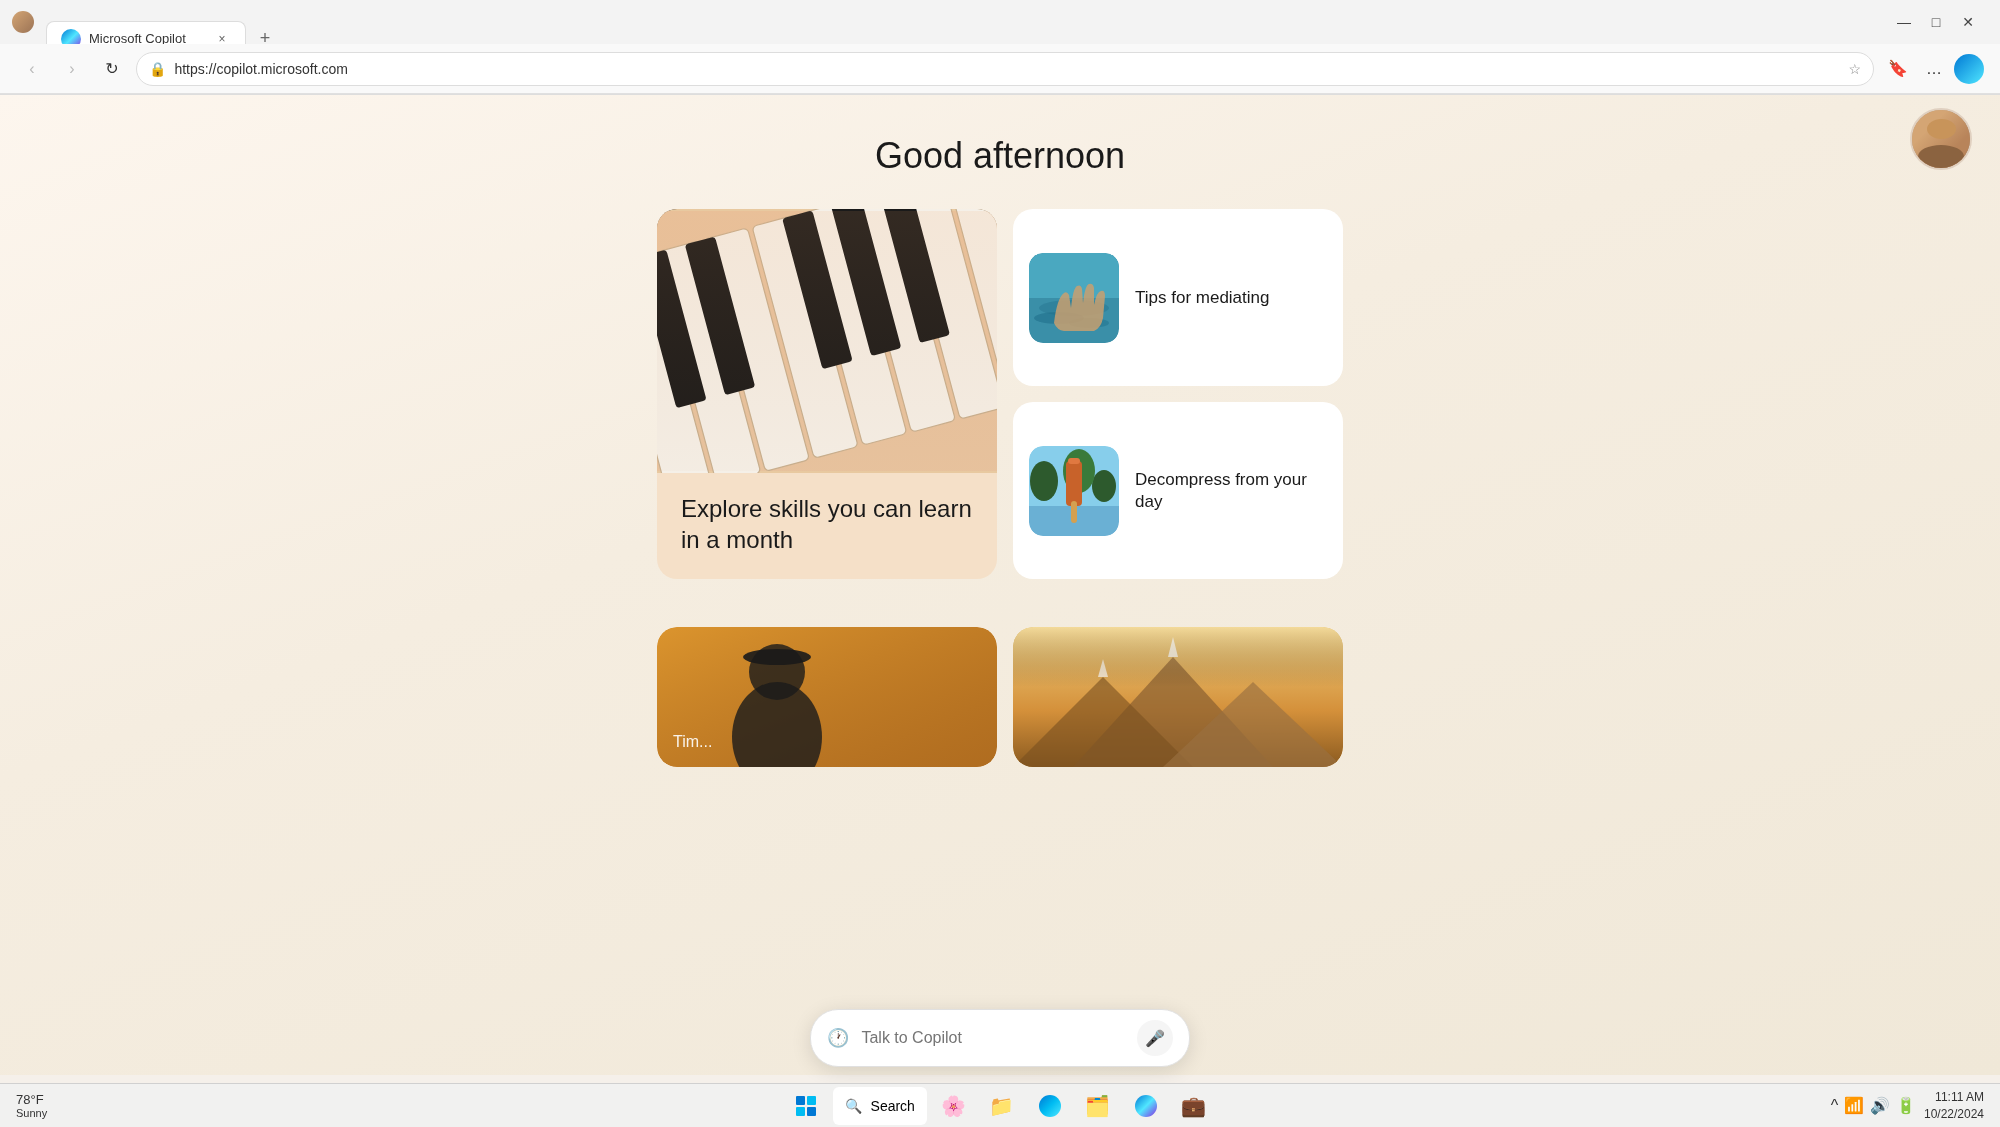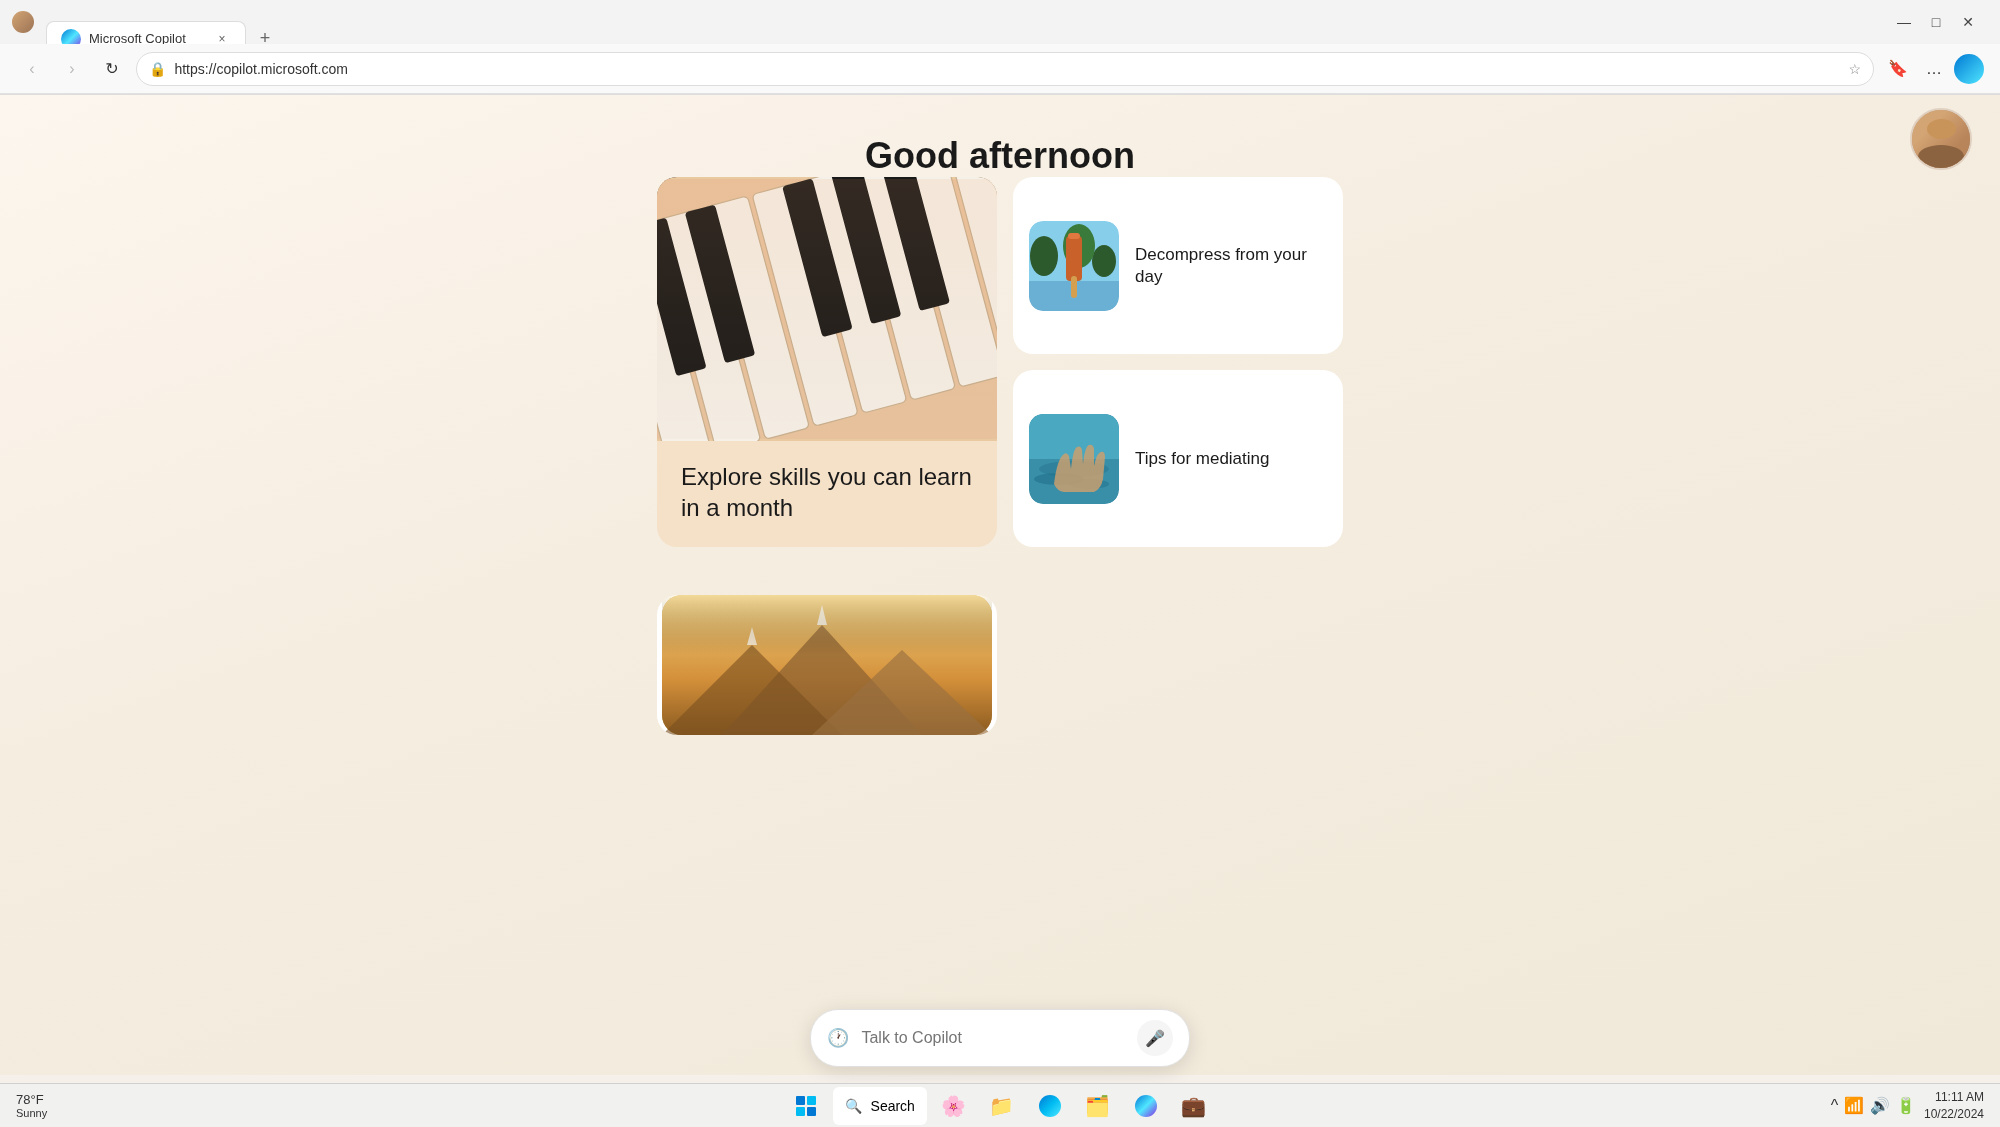--- a/index.html
+++ b/index.html
@@ -167,22 +167,23 @@
       overflow-y: auto;
       display: flex;
       flex-direction: column;
       align-items: center;
       padding: 40px 0 20px;
       position: relative;
     }
 
     .greeting {
       font-size: 36px;
-      font-weight: 700;
+      font-weight: 400;
       color: #1a1a1a;
+      margin-bottom: 32px;
       text-align: left;
     }
 
     .cards-grid {
       display: grid;
       grid-template-columns: 340px 330px;
       grid-template-rows: auto auto;
       gap: 16px;
       margin-bottom: 48px;
     }
@@ -560,20 +561,45 @@
       <div class="card-large-text">
         <div class="card-large-label">Explore skills you can learn in a month</div>
       </div>
     </div>
 
     <div class="card-small">
       <div class="card-small-image">
         
         <svg width="90" height="90" viewBox="0 0 90 90" xmlns="http://www.w3.org/2000/svg">
           <defs>
+            <clipPath id="roundClip2">
+              <rect width="90" height="90" rx="14"></rect>
+            </clipPath>
+          </defs>
+          <g clip-path="url(#roundClip2)">
+
+            <rect width="90" height="90" fill="#3a8fa8"></rect>
+            <rect width="90" height="45" fill="#4aa8c0"></rect>
+
+            <ellipse cx="45" cy="55" rx="35" ry="8" fill="#2a7a95" opacity="0.6"></ellipse>
+            <ellipse cx="30" cy="65" rx="25" ry="6" fill="#1a6a85" opacity="0.5"></ellipse>
+            <ellipse cx="60" cy="70" rx="20" ry="5" fill="#1a6a85" opacity="0.4"></ellipse>
+
+            <path d="M25 70 Q28 45 35 40 Q38 38 40 42 L42 55 Q44 35 48 33 Q52 31 53 36 L54 50 Q56 32 60 31 Q64 30 65 35 L65 52 Q68 38 72 38 Q76 37 76 43 L74 65 Q72 75 65 78 L35 78 Q28 77 25 70Z" fill="#c8a070" opacity="0.85"></path>
+          </g>
+        </svg>
+      </div>
+      <div class="card-small-label">Tips for mediating</div>
+    </div>
+
+    <div class="card-small">
+      <div class="card-small-image">
+        
+        <svg width="90" height="90" viewBox="0 0 90 90" xmlns="http://www.w3.org/2000/svg">
+          <defs>
             <clipPath id="roundClip">
               <rect width="90" height="90" rx="14"></rect>
             </clipPath>
           </defs>
           <g clip-path="url(#roundClip)">
 
             <rect width="90" height="60" fill="#87ceeb"></rect>
             <rect y="60" width="90" height="30" fill="#6ab0d4"></rect>
 
             <ellipse cx="15" cy="35" rx="14" ry="20" fill="#2d5a2d"></ellipse>
@@ -583,50 +609,43 @@
             <rect x="37" y="15" width="16" height="45" rx="4" fill="#c8622a"></rect>
             <rect x="39" y="12" width="12" height="6" rx="3" fill="#e07840"></rect>
 
             <rect x="42" y="55" width="6" height="22" rx="3" fill="#d4a050"></rect>
           </g>
         </svg>
       </div>
       <div class="card-small-label">Decompress from your day</div>
     </div>
 
-    <div class="card-small">
-      <div class="card-small-image">
-        
-        <svg width="90" height="90" viewBox="0 0 90 90" xmlns="http://www.w3.org/2000/svg">
-          <defs>
-            <clipPath id="roundClip2">
-              <rect width="90" height="90" rx="14"></rect>
-            </clipPath>
-          </defs>
-          <g clip-path="url(#roundClip2)">
-
-            <rect width="90" height="90" fill="#3a8fa8"></rect>
-            <rect width="90" height="45" fill="#4aa8c0"></rect>
-
-            <ellipse cx="45" cy="55" rx="35" ry="8" fill="#2a7a95" opacity="0.6"></ellipse>
-            <ellipse cx="30" cy="65" rx="25" ry="6" fill="#1a6a85" opacity="0.5"></ellipse>
-            <ellipse cx="60" cy="70" rx="20" ry="5" fill="#1a6a85" opacity="0.4"></ellipse>
-
-            <path d="M25 70 Q28 45 35 40 Q38 38 40 42 L42 55 Q44 35 48 33 Q52 31 53 36 L54 50 Q56 32 60 31 Q64 30 65 35 L65 52 Q68 38 72 38 Q76 37 76 43 L74 65 Q72 75 65 78 L35 78 Q28 77 25 70Z" fill="#c8a070" opacity="0.85"></path>
-          </g>
-        </svg>
-      </div>
-      <div class="card-small-label">Tips for mediating</div>
-    </div>
-
   </div>
 
 
   <div class="cards-grid-bottom">
 
+    <div class="card-bottom">
+      <svg width="100%" height="100%" viewBox="0 0 340 140" xmlns="http://www.w3.org/2000/svg">
+        <rect width="340" height="140" rx="20" fill="#c8832a"></rect>
+        <rect width="340" height="140" rx="20" fill="url(#personGrad)"></rect>
+
+        <circle cx="120" cy="45" r="28" fill="#1a1a1a" opacity="0.8"></circle>
+        <ellipse cx="120" cy="110" rx="45" ry="55" fill="#1a1a1a" opacity="0.8"></ellipse>
+
+        <ellipse cx="120" cy="30" rx="34" ry="8" fill="#1a1a1a" opacity="0.9"></ellipse>
+        <defs>
+          <linearGradient id="personGrad" x1="0" y1="0" x2="1" y2="1">
+            <stop offset="0%" stop-color="#e8a030" stop-opacity="0.6"></stop>
+            <stop offset="100%" stop-color="#8b4a10" stop-opacity="0.4"></stop>
+          </linearGradient>
+        </defs>
+      </svg>
+      <div class="card-bottom-label" style="color:rgba(255,255,255,0.9);">Tim...</div>
+    </div>
 
     <div class="card-bottom">
       <svg width="100%" height="100%" viewBox="0 0 330 140" xmlns="http://www.w3.org/2000/svg">
         <rect width="330" height="140" rx="20" fill="#d4a850"></rect>
 
         <rect width="330" height="140" rx="20" fill="url(#skyGrad)"></rect>
 
         <polygon points="60,140 160,30 260,140" fill="#8a6030" opacity="0.7"></polygon>
         <polygon points="0,140 90,50 180,140" fill="#7a5020" opacity="0.6"></polygon>
         <polygon points="150,140 240,55 330,140" fill="#9a7040" opacity="0.65"></polygon>

